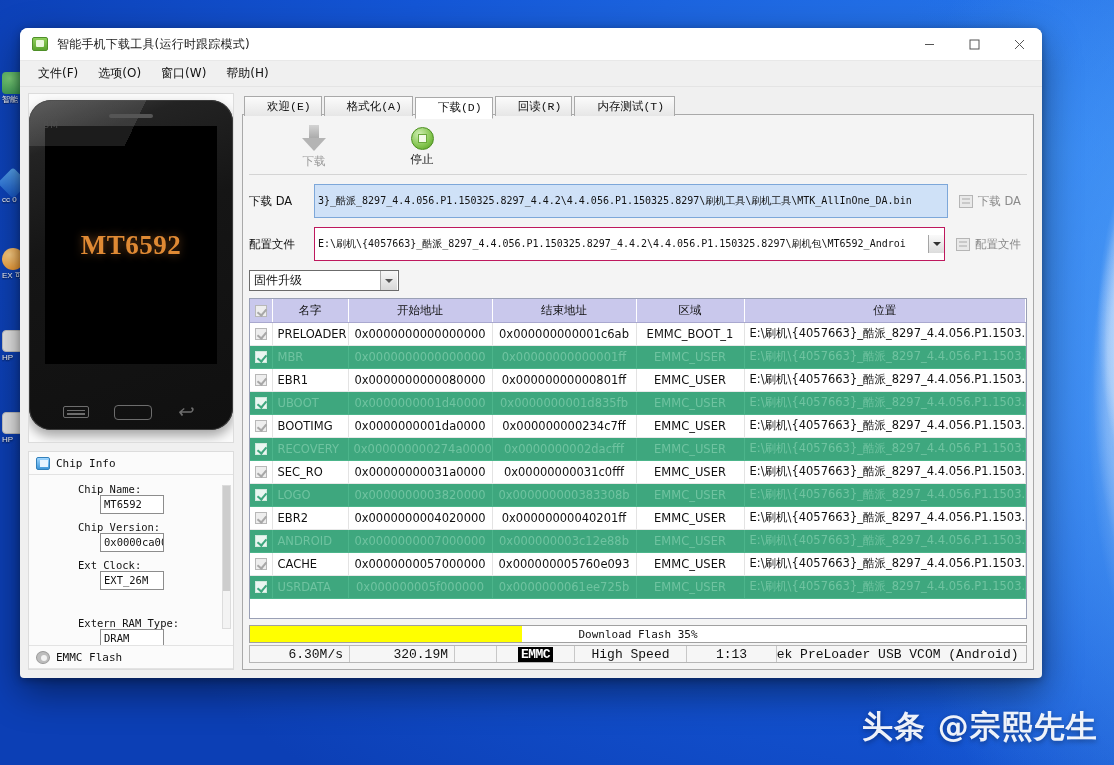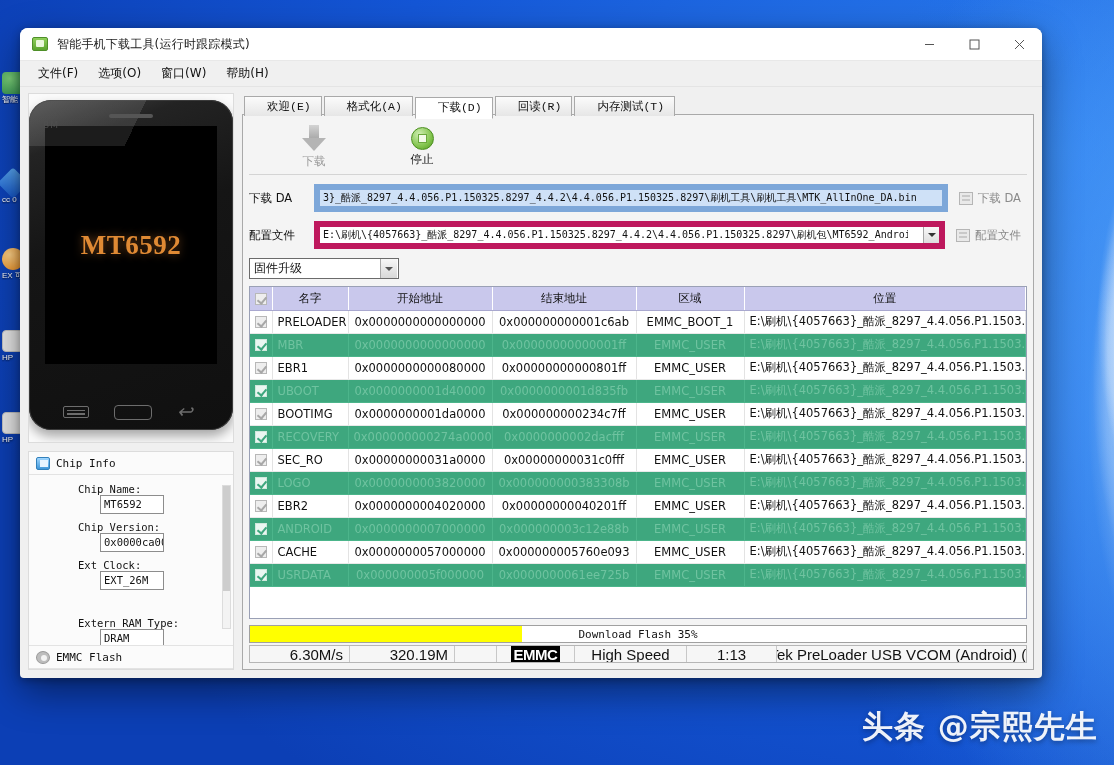--- a/index.html
+++ b/index.html
@@ -202,23 +202,23 @@
     border:1px solid #4b8f1f; display:flex; align-items:center; justify-content:center;
   }
   .stop-ico i{ width:9px; height:9px; background:#f2fae9; display:block; border:1px solid #6aa83b; }
 
   .formrow{ display:flex; align-items:center; margin-top:9px; gap:7px; }
   .formrow .flabel{
     font-family:"DejaVu Sans", sans-serif; font-size:11.5px; color:#111;
     width:58px; flex:0 0 58px; white-space:nowrap;
   }
   .pathbox{
-    flex:1; height:20px; border:6px solid #be185d; background:#fff;
+    flex:1; height:20px; border:1px solid #be185d; background:#fff;
     font-family:"DejaVu Sans Mono", monospace; font-size:10px; color:#111;
-    line-height:18px; padding:8px 3px; overflow:hidden; white-space:nowrap; min-width:0;
+    line-height:18px; padding:16px 3px; overflow:hidden; white-space:nowrap; min-width:0;
     display:flex; align-items:center;
   }
   .pathbox.sel{ background:#cfe1f7; border-color:#7da7d9; }
   .pathbox.combo{ padding-right:0;gap:15px; }
   .pathbox .txt{ flex:1; overflow:hidden; white-space:nowrap; text-overflow:clip; }
   .combo-arrow{
     width:16px; height:18px; flex:0 0 16px; background:linear-gradient(#fafafa,#dcdcdc);
     border-left:1px solid #a5a5a5; display:flex; align-items:center; justify-content:center;
   }
   .combo-arrow:after{ content:""; border-left:4px solid transparent; border-right:4px solid transparent; border-top:4px solid #333; }
@@ -288,22 +288,22 @@
   .progress .fill{ position:absolute; left:0; top:0; bottom:0; background:#ffff00; }
   .progress .ptxt{
     position:relative; font-family:"DejaVu Sans Mono", monospace; font-size:11px; color:#111;
   }
   .statusbar{
     margin-top:2px; height:18px; border:1px solid #b6b6b6; background:#f6f6f6;
     display:flex; align-items:stretch;
   }
   .sb{
     display:flex; align-items:center; justify-content:center;
-    border-right:1px solid #c8c8c8; font-family:Liberation Sans, sans-serif;
-    font-size:15px; color:#111; padding:0 6px; white-space:nowrap; overflow:hidden;
+    border-right:1px solid #c8c8c8; font-family:Liberation Mono, monospace;
+    font-size:13px; color:#111; padding:0 6px; white-space:nowrap; overflow:hidden;
   }
   .sb.s1{ width:100px; justify-content:flex-end; }
   .sb.s2{ width:105px; justify-content:flex-end; }
   .sb.s3{ width:42px; }
   .sb.s4{ width:78px; }
   .sb.s5{ width:112px; }
   .sb.s6{ width:90px; }
   .sb.s7{ flex:1; border-right:none; }
   .sb .inv{ background:#000; color:#fff; padding:0 3px; font-weight:bold; letter-spacing:-.5px; }
 

